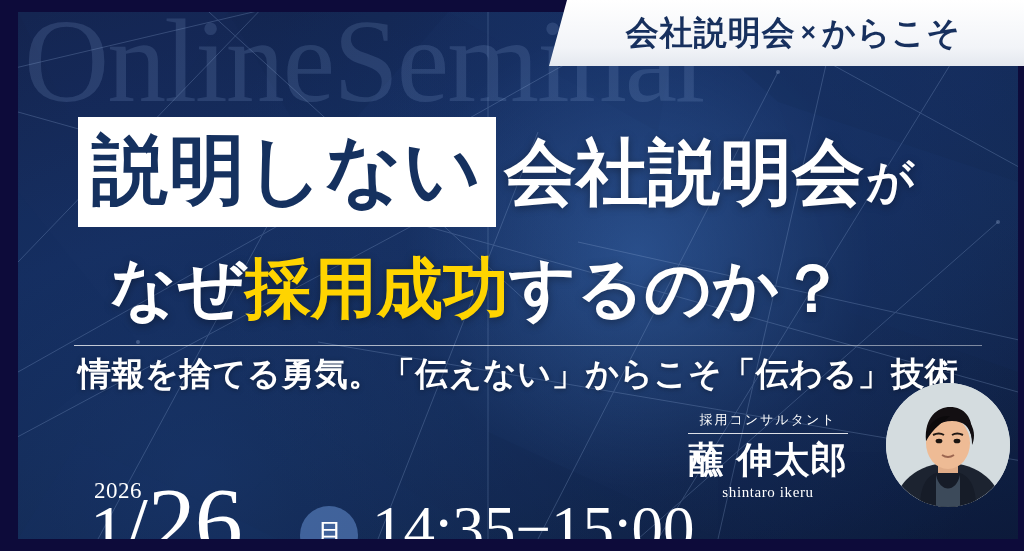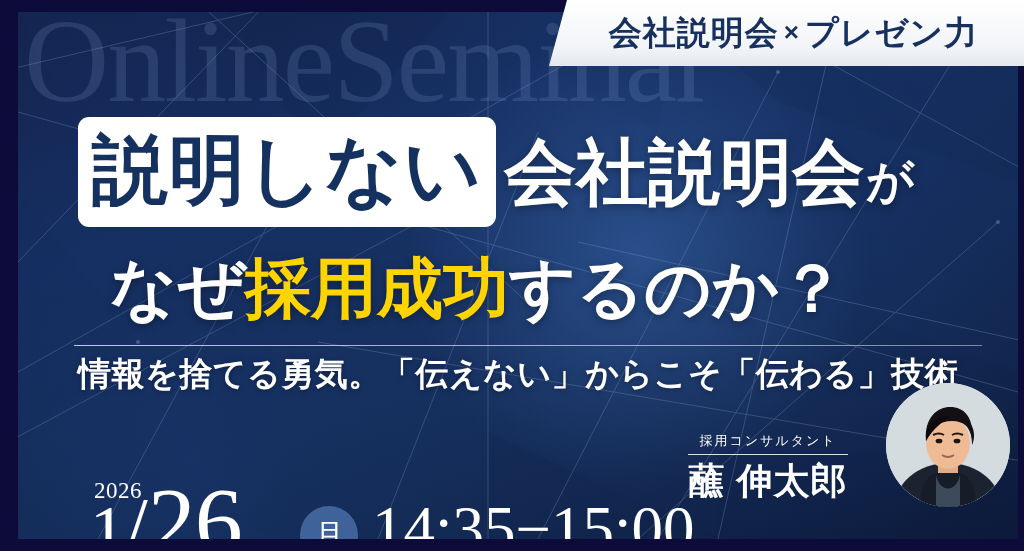--- a/index.html
+++ b/index.html
@@ -56,21 +56,20 @@
   .h1{
     position:absolute;left:60px;top:96px;width:904px;height:128px;
     display:flex;align-items:center;
   }
   .whitebox{
     background:#ffffff;
     padding:6px 14px 10px 14px;
     display:inline-flex;align-items:center;
     height:110px;box-sizing:border-box;
     margin-right:8px;
-    border-radius:11px;
   }
   .whitebox span{
     font-family:"Liberation Sans","DejaVu Sans",sans-serif;
     font-weight:700;font-size:76px;line-height:1;color:#15315f;
     letter-spacing:1px;white-space:nowrap;
   }
   .h1-rest{
     font-family:"Liberation Sans","DejaVu Sans",sans-serif;
     font-weight:700;font-size:72px;line-height:1;color:#ffffff;
     white-space:nowrap;text-shadow:0 2px 8px rgba(0,0,0,.35);
@@ -227,20 +226,21 @@
         <div class="bigdate" style="position:absolute;left:0;bottom:4px;"><span class="mo">1</span><span class="sl">/</span><span>26</span></div>
       </div>
       <div class="dow">月</div>
       <div class="time">14:35−15:00</div>
     </div>
 
     <div class="speaker">
       <div class="sp-role">採用コンサルタント</div>
       <div class="sp-rule"></div>
       <div class="sp-name">蘸 伸太郎</div>
+      <div class="sp-romaji">shintaro ikeru</div>
     </div>
 
     <div class="portrait">
       <svg viewBox="0 0 124 124">
         <rect width="124" height="124" fill="#d4dcdf"></rect>
         <ellipse cx="62" cy="126" rx="54" ry="46" fill="#1c2330"></ellipse>
         <path d="M34 124 C34 98 44 88 62 88 C80 88 90 98 90 124 Z" fill="#161c28"></path>
         <path d="M50 92 C54 110 70 110 74 92 L74 124 L50 124 Z" fill="#3c4a5a"></path>
         <path d="M52 76 C52 88 72 88 72 76 L72 90 L52 90 Z" fill="#e0ac88"></path>
         <ellipse cx="62" cy="60" rx="22" ry="26" fill="#eebb95"></ellipse>
@@ -251,15 +251,15 @@
         <ellipse cx="71" cy="58" rx="3.4" ry="2.3" fill="#1b1410"></ellipse>
         <path d="M47 52 Q53 49 58 52" stroke="#201814" stroke-width="2" fill="none"></path>
         <path d="M66 52 Q71 49 77 52" stroke="#201814" stroke-width="2" fill="none"></path>
         <path d="M56 72 Q62 76 68 72" stroke="#9c6650" stroke-width="1.8" fill="none"></path>
       </svg>
     </div>
 
   </div>
 
   <div class="badge">
-    <div class="badge-text"><span>会社説明会</span><span class="x">×</span><span>プレゼン力</span></div>
+    <div class="badge-text"><span>会社説明会</span><span class="x">×</span><span>からこそ</span></div>
   </div>
 </div>
 
 </body></html>

